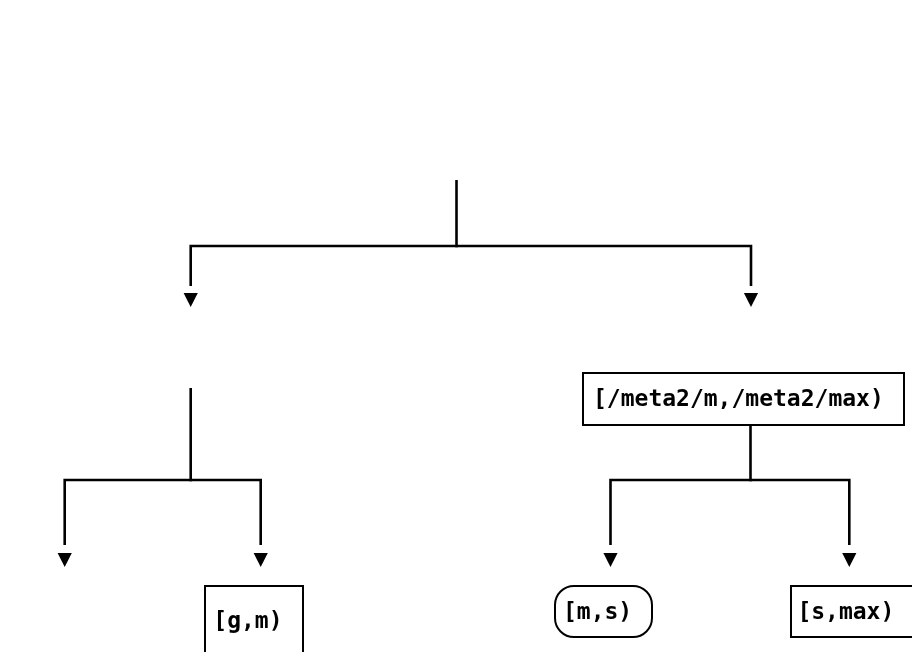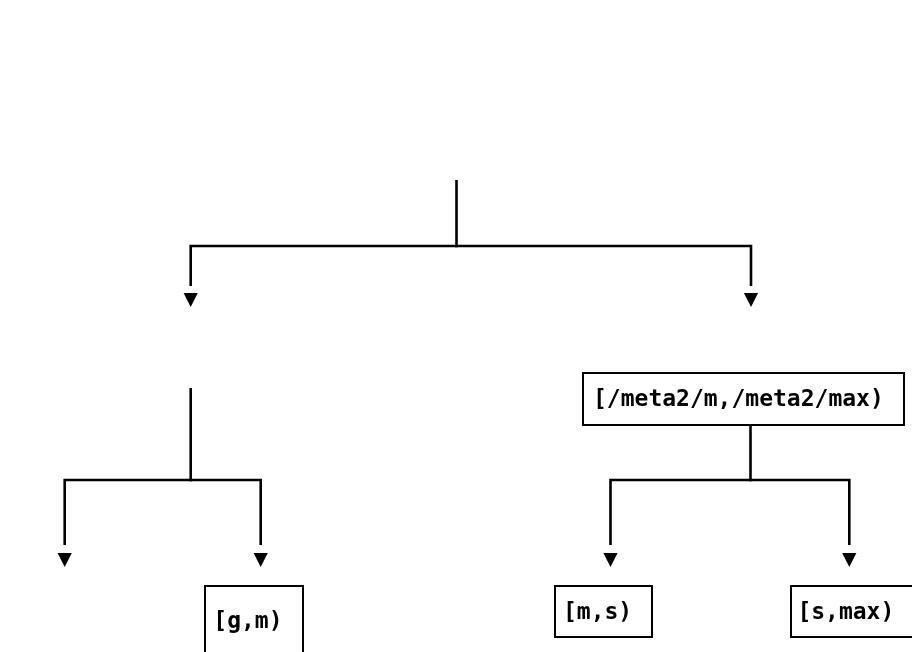--- a/index.html
+++ b/index.html
@@ -37,21 +37,21 @@
     letter-spacing: 0;
     color: #000000;
     white-space: pre;
     line-height: 1;
   }
   .node-root   { left: 260px;   top: 12px;  width: 378.6px; height: 157px;  }
   .node-mid-l  { left: 22.5px;  top: 324px; width: 322.8px; height: 53.5px; }
   .node-mid-r  { left: 582px;   top: 324px; width: 322.8px; height: 53.5px; margin-top: 48px; }
   .node-leaf-1 { left: 8px;     top: 585px; width: 99px;    height: 52.8px; }
   .node-leaf-2 { left: 203.9px; top: 585px; width: 100.1px; height: 70px; align-items: center; }
-  .node-leaf-3 { left: 553.9px; top: 585px; width: 99.4px;  height: 52.8px; }
+  .node-leaf-3 { left: 553.9px; top: 585px; width: 99.4px;  height: 52.8px; border-radius: 20px; }
   .node-leaf-4 { left: 778.6px; top: 585px; width: 124.5px; height: 52.8px; margin-left: 11px; }
   .node-mid-r .label  { transform: translateX(-5px); }
   .node-leaf-1 .label,
   .node-leaf-2 .label,
   .node-leaf-3 .label,
   .node-leaf-4 .label { transform: translateX(-6px); }
 </style>
 </head>
 <body>
 

